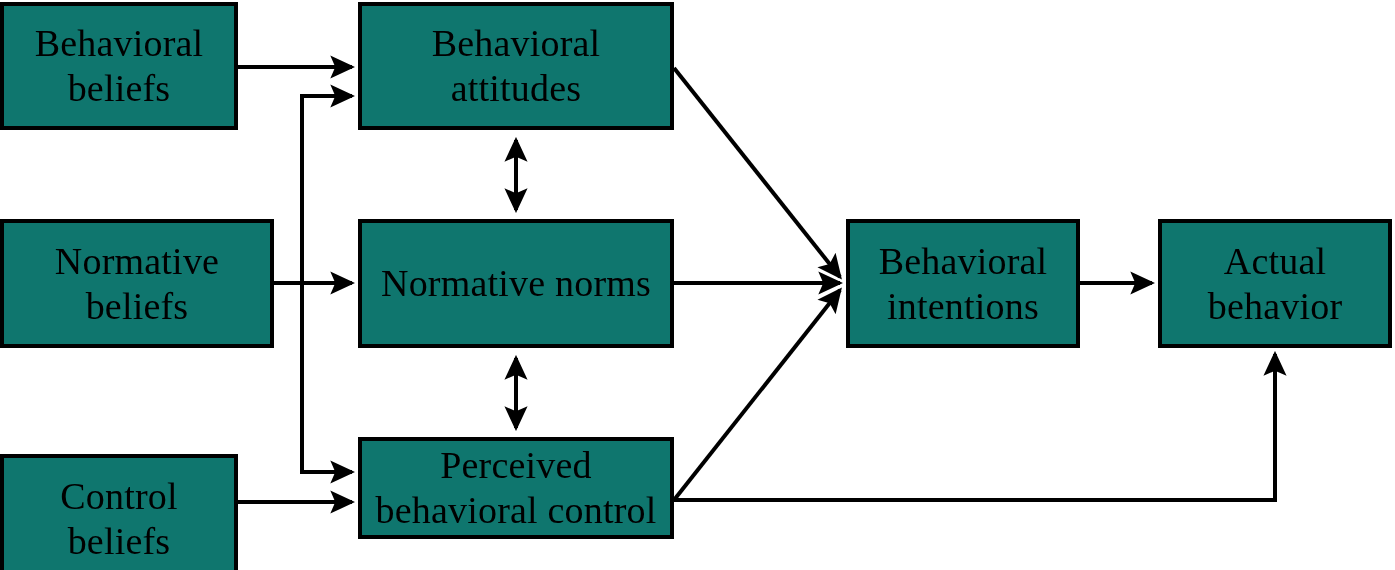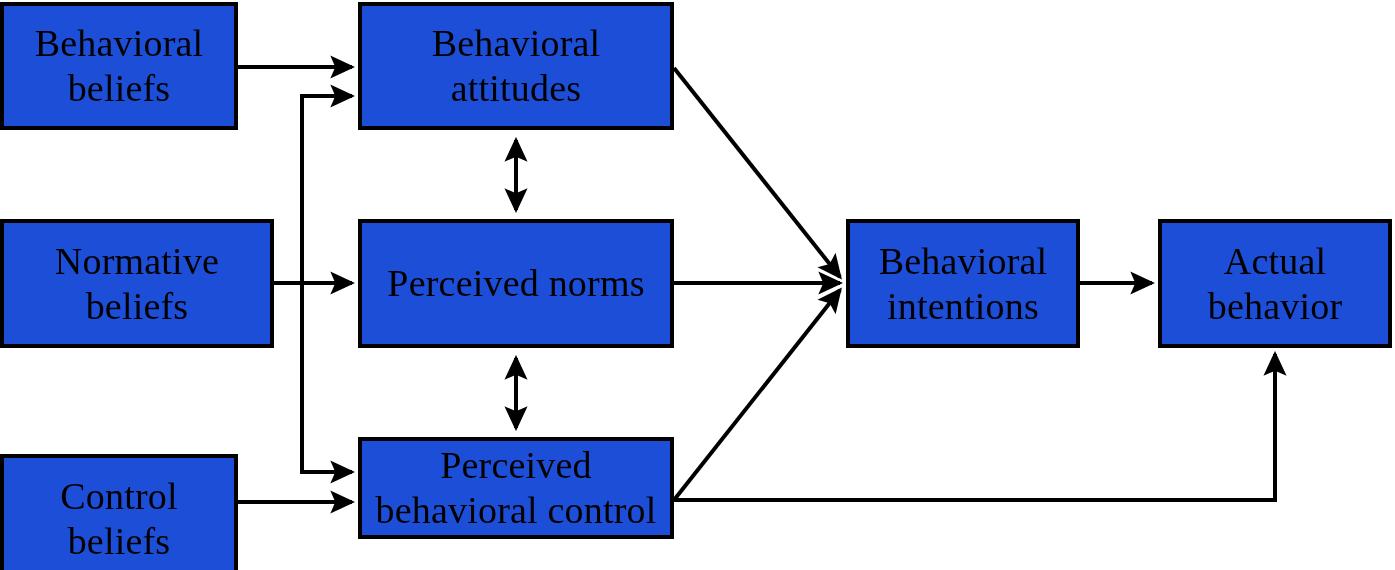--- a/index.html
+++ b/index.html
@@ -22,21 +22,21 @@
     position: absolute;
     left: 0;
     top: 0;
     width: 1395px;
     height: 570px;
   }
   .node {
     position: absolute;
     box-sizing: border-box;
     border: 4px solid #000000;
-    background: #1d4ed8;
+    background: #0f766e;
     display: flex;
     align-items: center;
     justify-content: center;
     text-align: center;
     z-index: 2;
   }
   .node-label {
     font-family: "Liberation Serif", "DejaVu Serif", serif;
     font-size: 38px;
     line-height: 1.18;
@@ -107,21 +107,21 @@
     <span class="node-label">Control
 beliefs</span>
   </div>
 
   <div class="node" style="left:358px; top:2px; width:316px; height:128px;">
     <span class="node-label">Behavioral
 attitudes</span>
   </div>
 
   <div class="node" style="left:358px; top:219px; width:316px; height:129px;">
-    <span class="node-label">Perceived norms</span>
+    <span class="node-label">Normative norms</span>
   </div>
 
   <div class="node" style="left:358px; top:437px; width:316px; height:102px;">
     <span class="node-label">Perceived
 behavioral control</span>
   </div>
 
   <div class="node" style="left:846px; top:219px; width:234px; height:129px;">
     <span class="node-label">Behavioral
 intentions</span>

